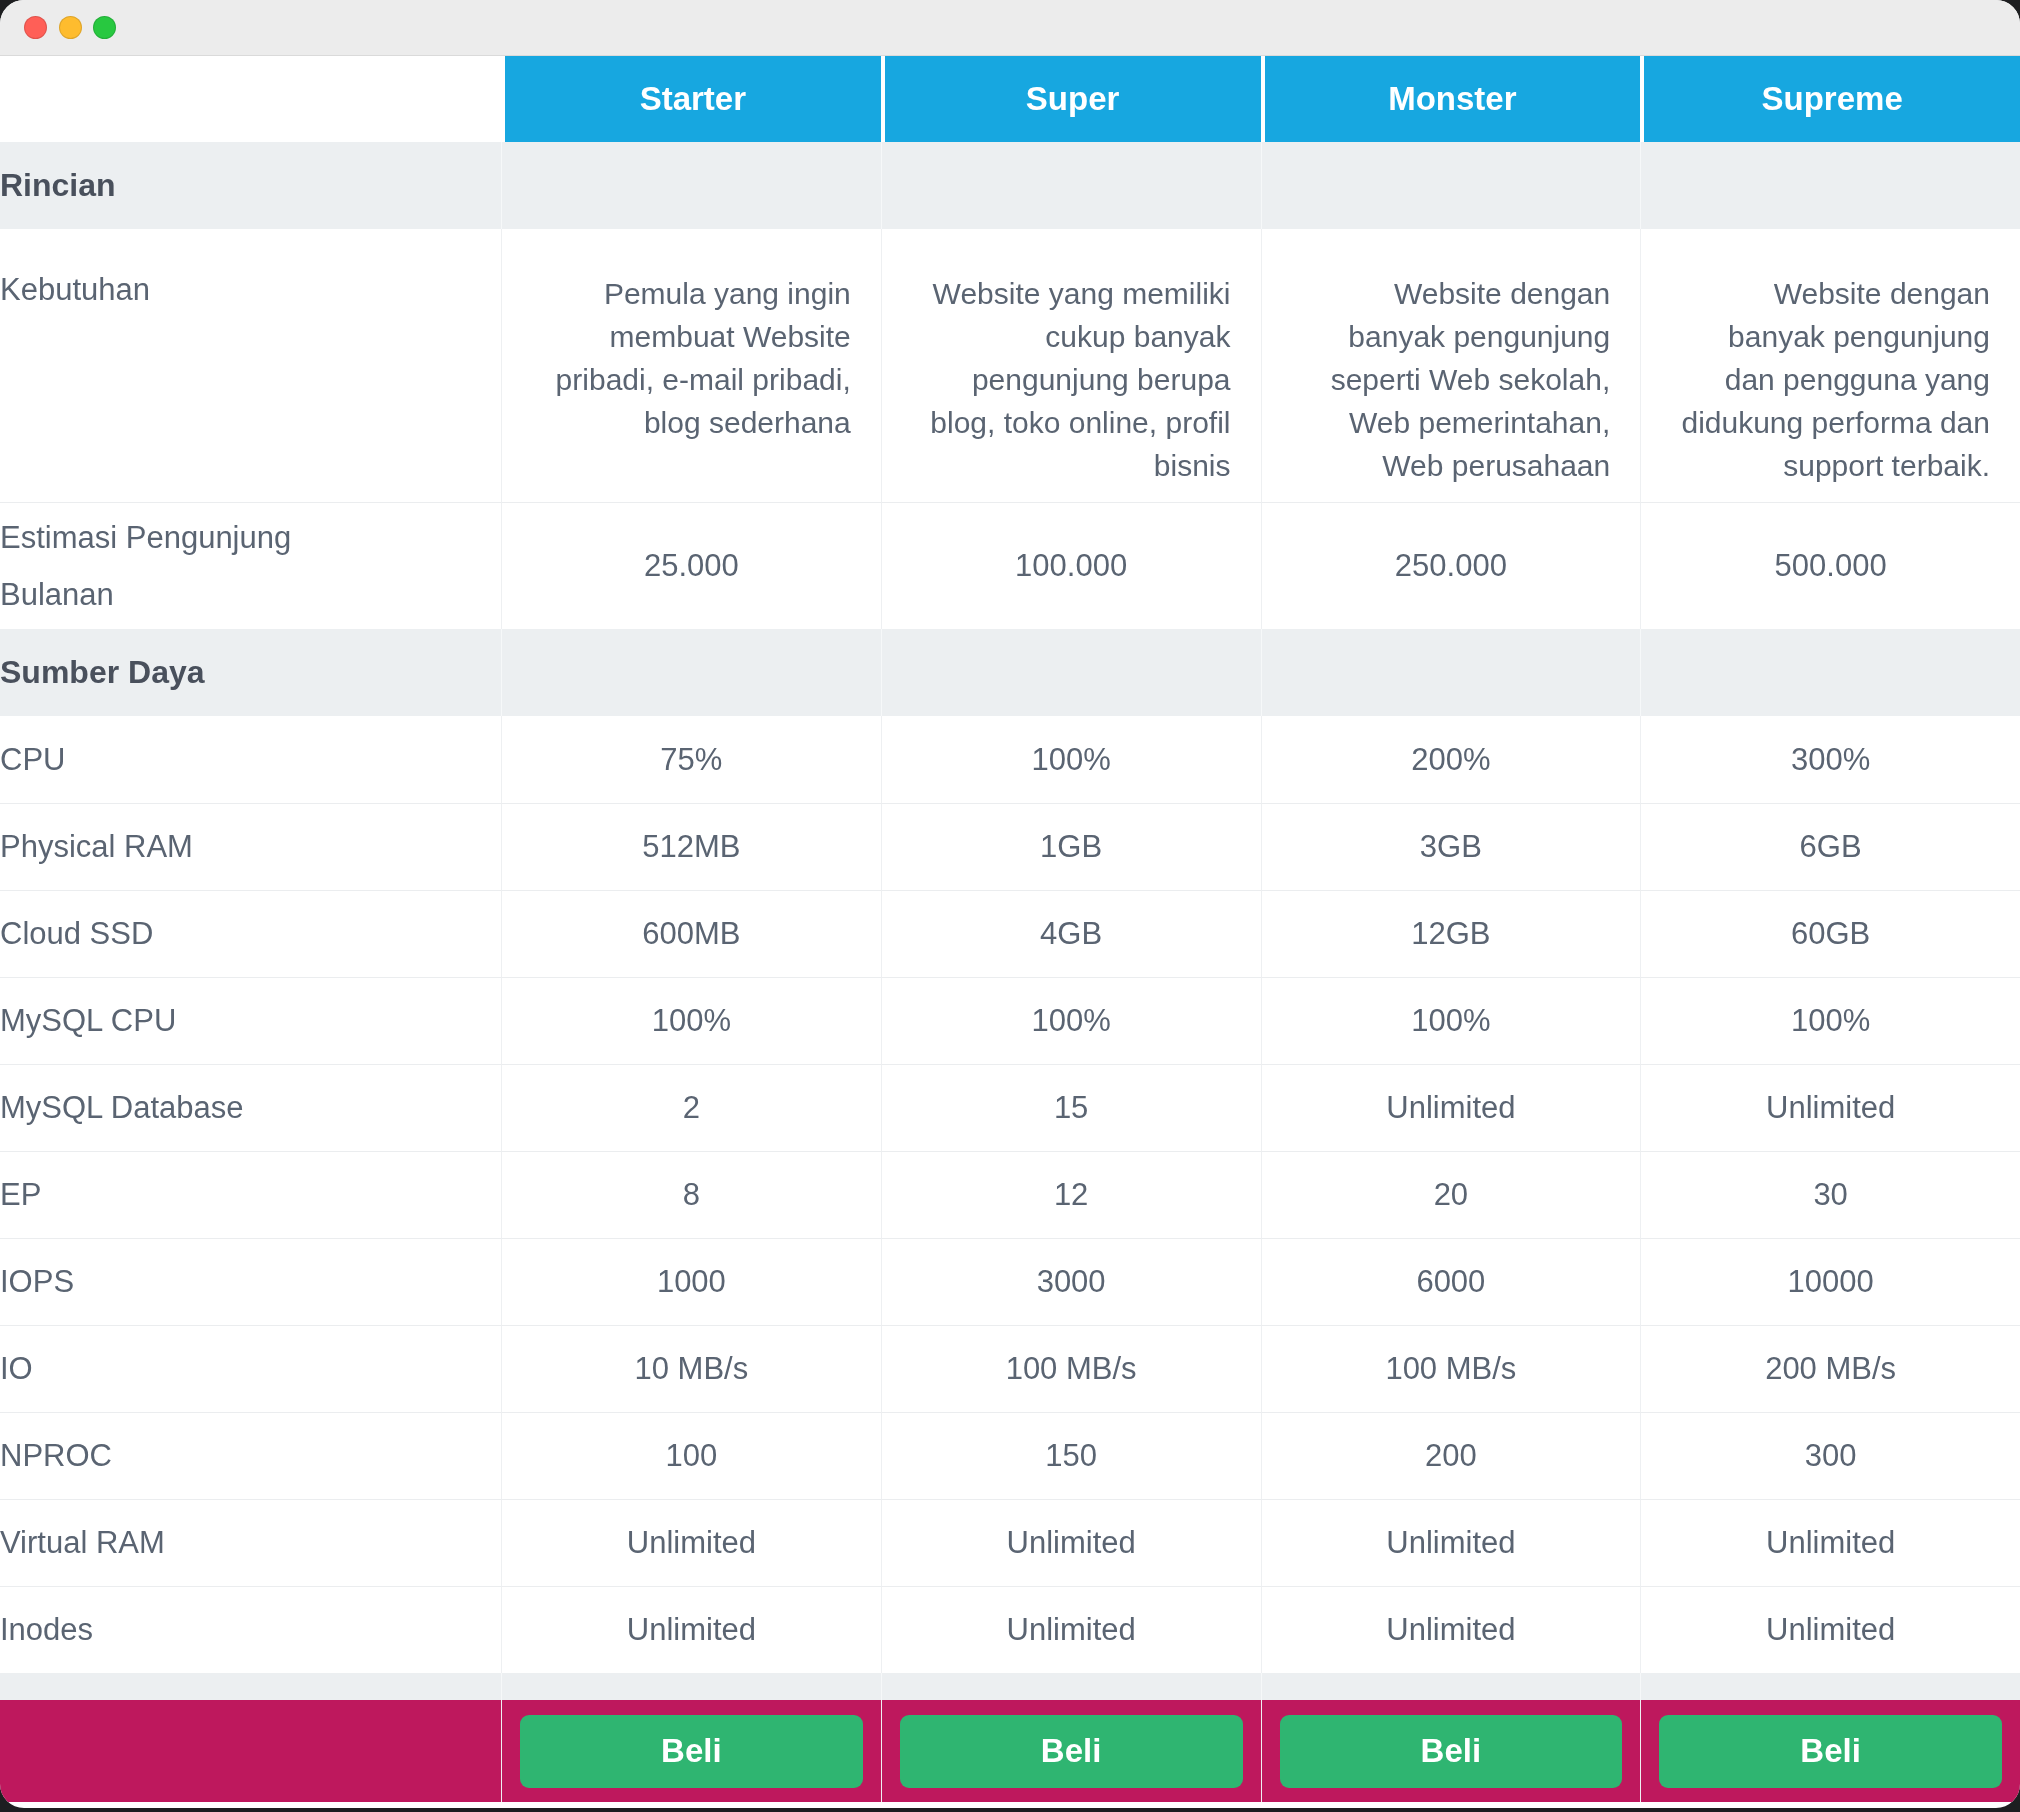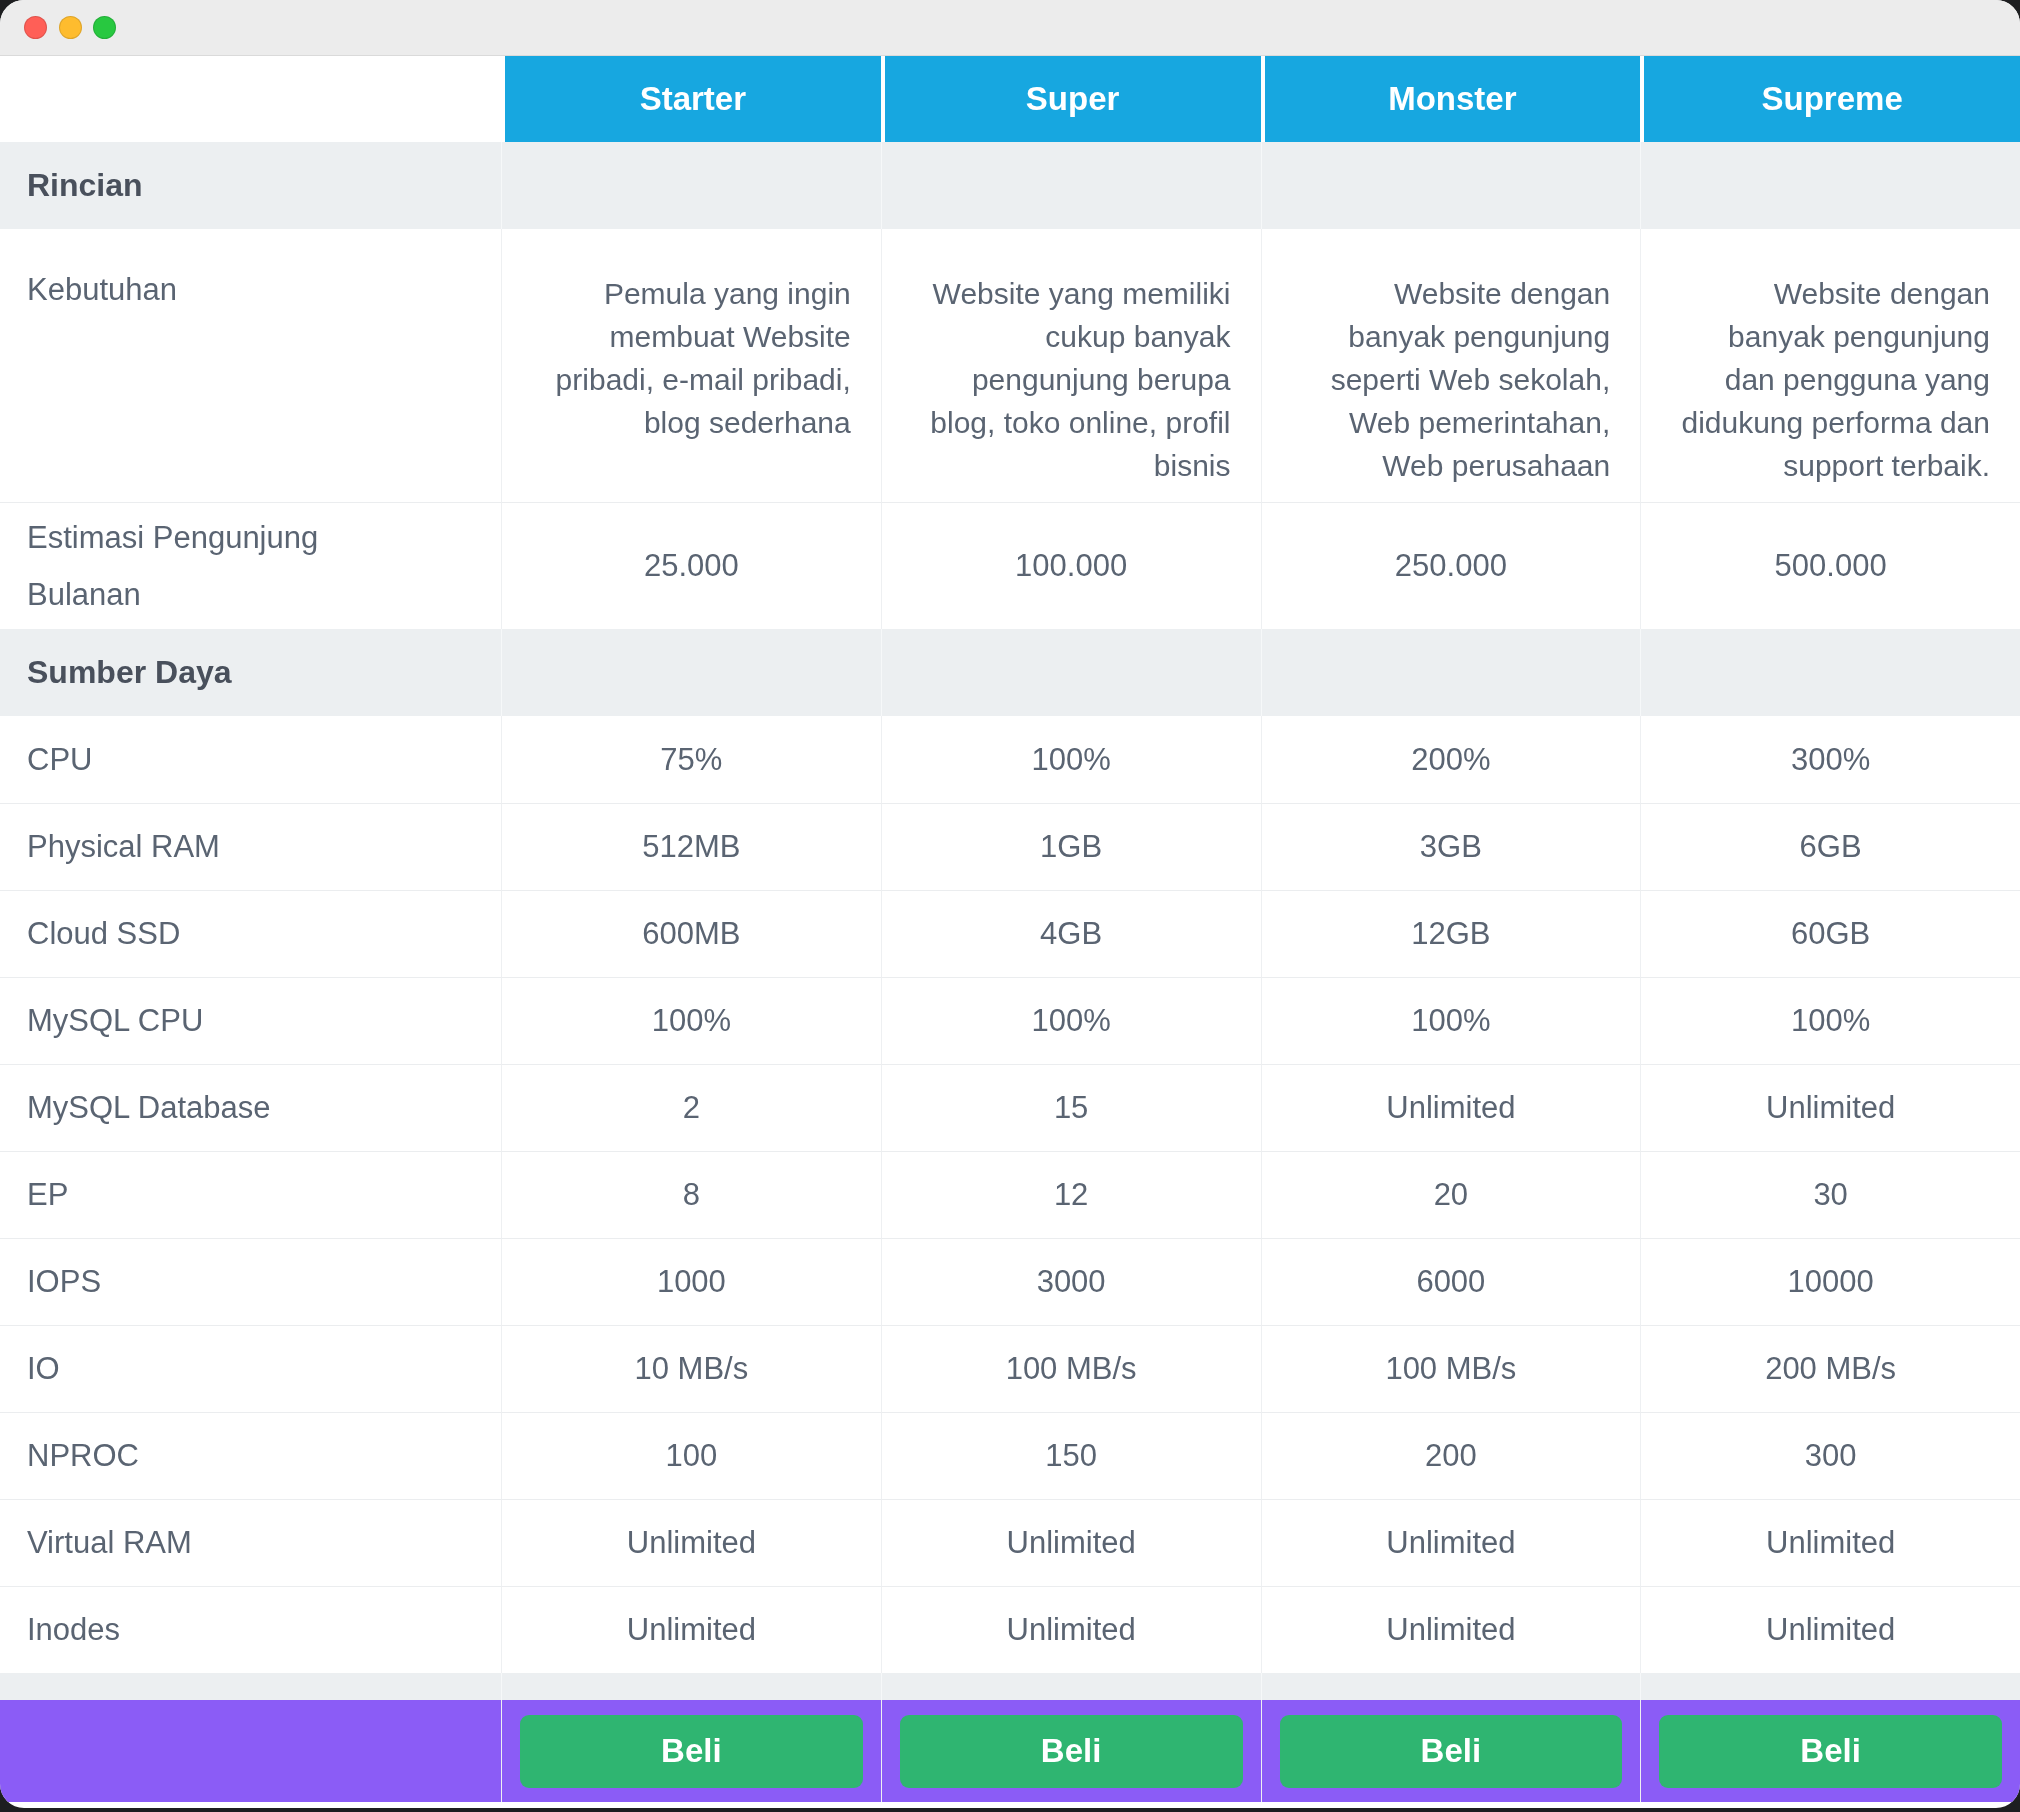--- a/index.html
+++ b/index.html
@@ -27,21 +27,21 @@
   .grid {
     display:grid;
     grid-template-columns:501px repeat(4, 1fr);
     width:100%;
   }
   .cell {
     display:flex; align-items:center; justify-content:center;
     color:#5a6472; font-size:31px; background:#fff;
   }
   .label-cell {
-    justify-content:flex-start; padding-left:27px; padding-right:36px;
+    justify-content:flex-start; padding-right:36px;
     text-align:left;
   }
   .v-sep { border-left:1.8px solid #eef0f2; }
   .row-top { border-top:1.8px solid #ebedef; }
 
   
   .hdr { height:86px; }
   .hdr .plan {
     background:#17a7e0; color:#ffffff; font-weight:bold; font-size:33px;
     border-left:4.5px solid #ffffff;
@@ -68,21 +68,21 @@
   
   .estimasi { height:127px; }
   .estimasi .label-cell span { max-width:383px; line-height:57px; }
 
   
   .rrow { height:87px; }
 
   
   .footband { height:27px; }
   .footer { height:102px; }
-  .footer .cell { background:#8b5cf6; }
+  .footer .cell { background:#be185d; }
   .buy-btn {
     width:calc(100% - 36px); height:73px; margin:0 18px;
     background:#2fb571; border:none; border-radius:9px;
     color:#ffffff; font-weight:bold; font-size:33px;
     font-family:"Liberation Sans", sans-serif;
     display:flex; align-items:center; justify-content:center;
     cursor:pointer;
   }
 </style>
 </head>

